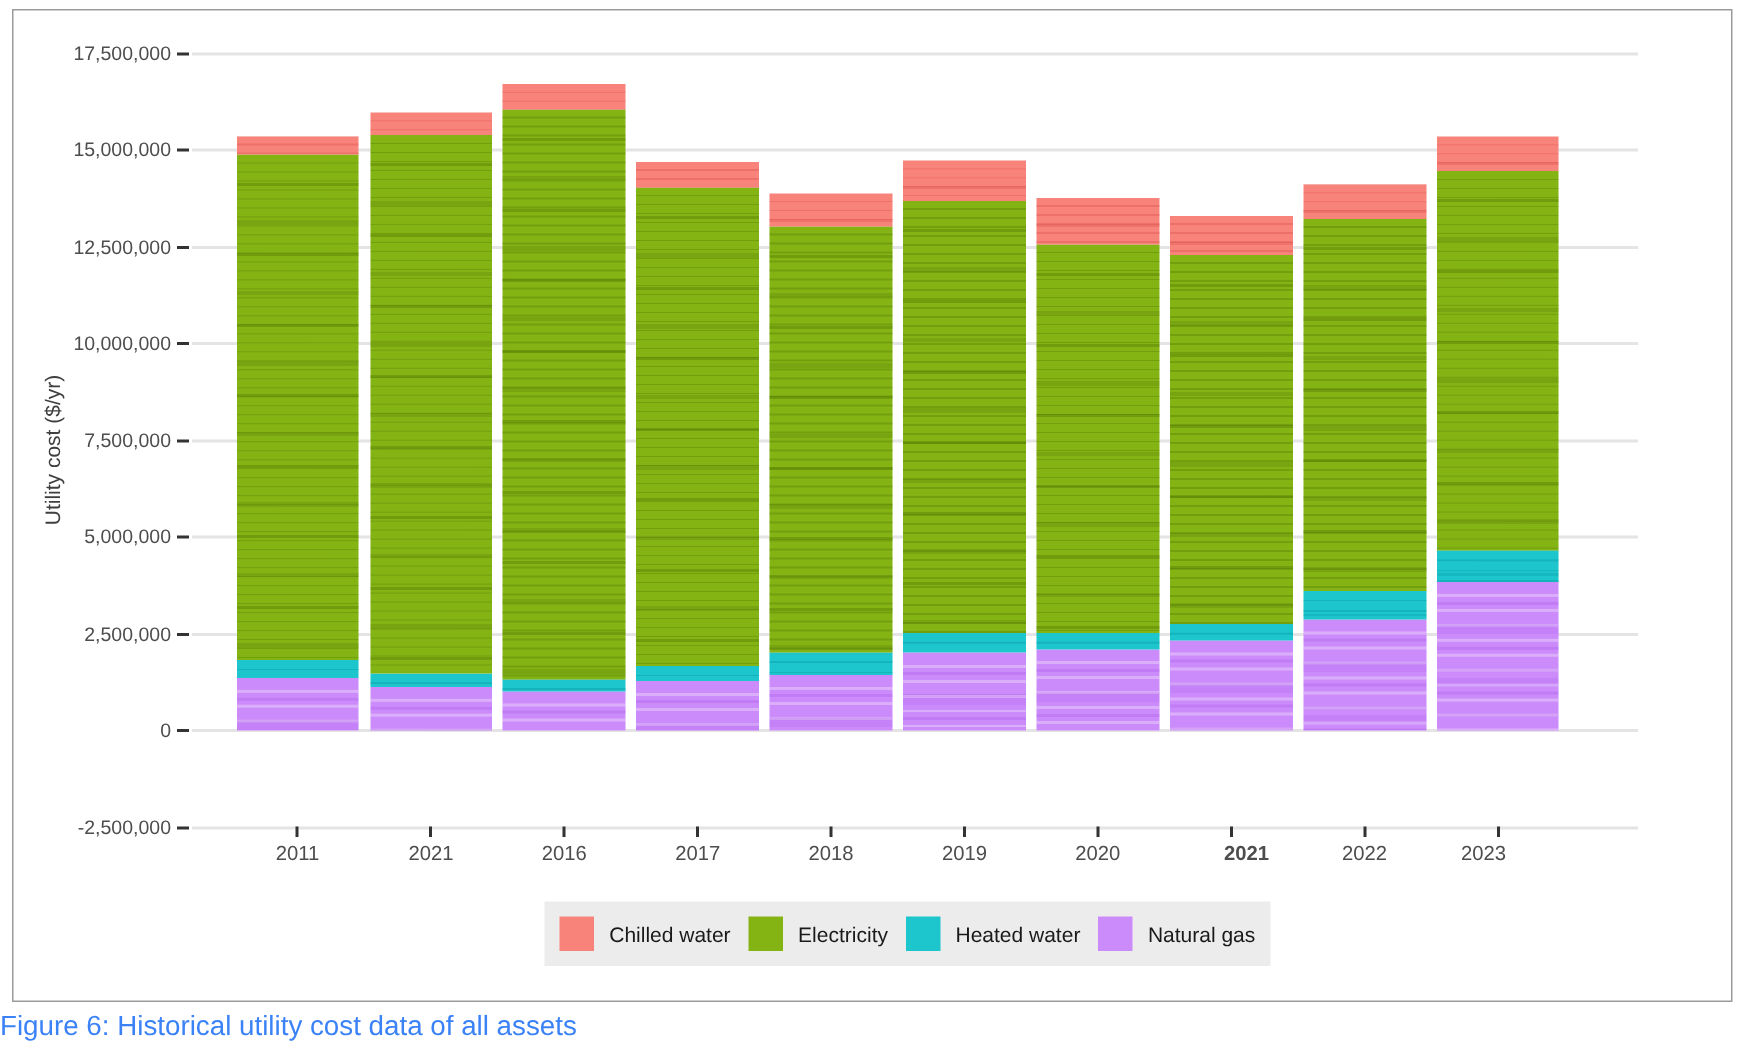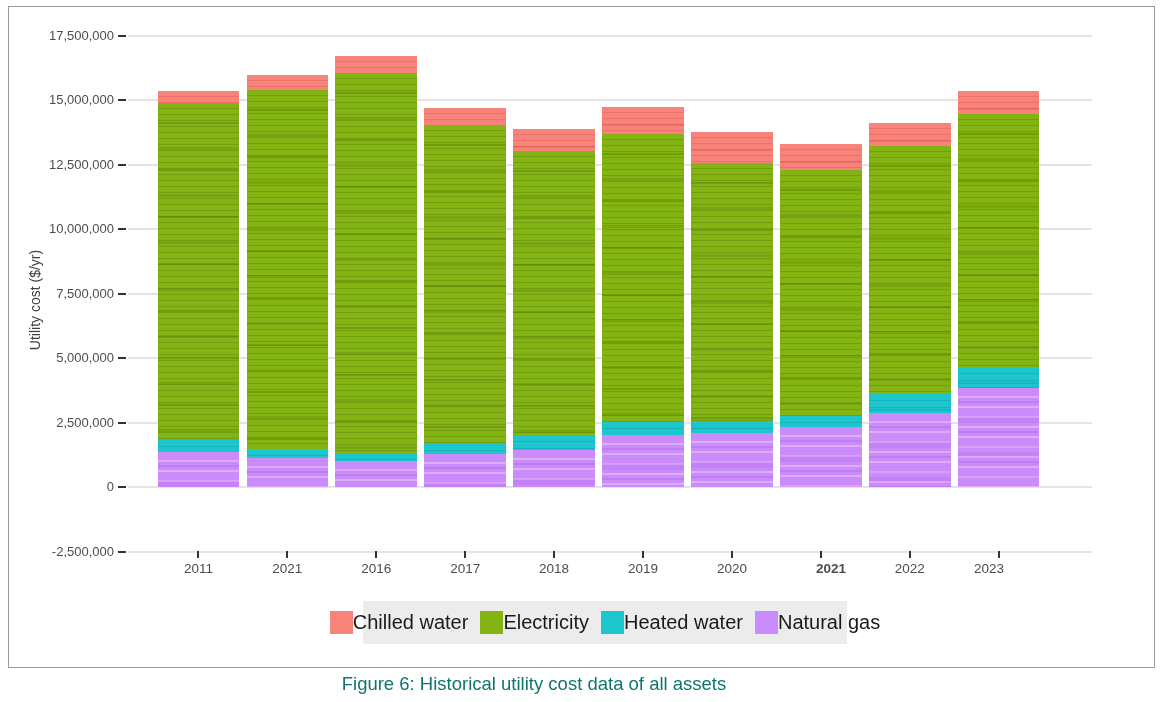--- a/index.html
+++ b/index.html
@@ -49,24 +49,24 @@
       repeating-linear-gradient(180deg, rgba(0,0,0,0) 0px, rgba(0,0,0,0) 13px, rgba(148,60,225,0.20) 13px, rgba(148,60,225,0.20) 15px),
       repeating-linear-gradient(180deg, rgba(0,0,0,0) 0px, rgba(0,0,0,0) 29px, rgba(148,60,225,0.13) 29px, rgba(148,60,225,0.13) 35px);
   }
   .legend{
     position:absolute;left:354px;top:594px;width:484px;height:43px;
     background:#ececec;display:flex;align-items:center;justify-content:center;
     box-sizing:border-box;padding:0 10px;
   }
   .legend-item{display:flex;align-items:center;margin:0 6px;}
   .legend-swatch{width:23px;height:23px;flex:0 0 auto;}
-  .legend-label{font-size:20px;color:#1a1a1a;white-space:nowrap;}
+  .legend-label{margin-left:10px;font-size:14px;color:#1a1a1a;white-space:nowrap;}
   .caption{
-    position:absolute;left:0;top:673px;width:1068px;text-align:center;
-    font-size:18.5px;color:#0f766e;
+    position:absolute;left:0;top:673px;width:1068px;text-align:left;
+    font-size:18.5px;color:#3b82f6;
   }
 </style>
 </head>
 <body>
 
 <div class="figure-frame">
   <div class="y-title">Utility cost ($/yr)</div>
   <div id="grid-layer">
       <div class="gridline" style="top: 27.5px;"></div>
       <div class="gridline" style="top: 92px;"></div>

